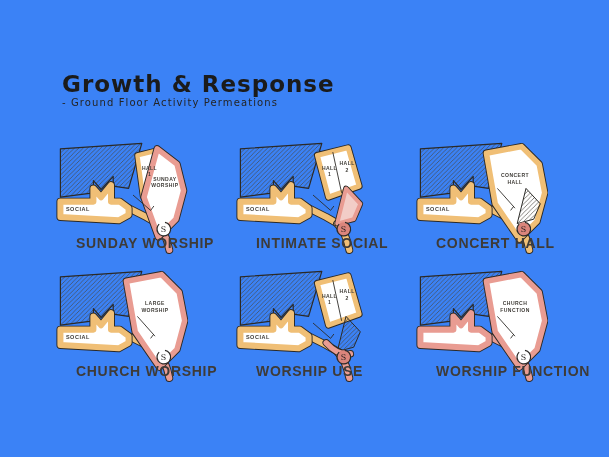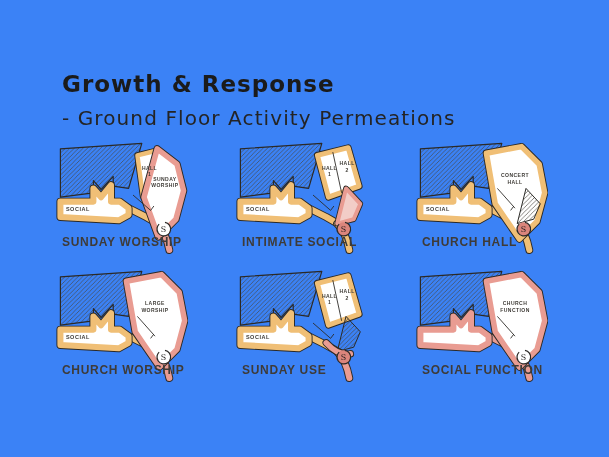--- a/index.html
+++ b/index.html
@@ -6,32 +6,32 @@
   #page{
     position:relative;width:609px;height:457px;background:#3b82f6;
     font-family:"Liberation Sans",sans-serif;overflow:hidden;margin:0 auto;
   }
   #header{position:absolute;left:62px;top:72px;}
   #title{
     font-family:"DejaVu Sans",sans-serif;font-weight:700;font-size:23px;
     letter-spacing:1px;color:#1b1b1b;line-height:1.1;
   }
   #subtitle{
-    font-family:"DejaVu Sans",sans-serif;font-weight:400;font-size:20px;
-    letter-spacing:1.1px;color:#242424;margin-top:9px;
+    font-family:"DejaVu Sans",sans-serif;font-weight:400;font-size:10px;
+    letter-spacing:1.1px;color:#242424;margin-top:0;
   }
   #grid{
     position:absolute;left:56px;top:140px;
     display:grid;grid-template-columns:repeat(3,180px);grid-auto-rows:128px;
   }
   .cell{position:relative;}
   .cell svg{position:absolute;left:0;top:0;}
   .caption{
-    position:absolute;left:6px;top:95px;white-space:nowrap;
-    font-family:"Liberation Sans",sans-serif;font-weight:700;font-size:12px;
+    position:absolute;left:20px;top:95px;white-space:nowrap;
+    font-family:"Liberation Sans",sans-serif;font-weight:700;font-size:14px;
     letter-spacing:0.7px;color:#3e3b38;z-index:5;
   }
 </style>
 </head>
 <body>
 
 <div id="page">
   <div id="header">
     <div id="title">Growth &amp; Response</div>
     <div id="subtitle">- Ground Floor Activity Permeations</div>
@@ -97,21 +97,21 @@
             <text x="98" y="83.6" font-size="7.2" text-anchor="middle" font-family="&quot;DejaVu Serif&quot;,serif" font-weight="400" letter-spacing="0.4" fill="#1d1b19">S</text>
           </g>
           <text x="9" y="64.5" font-size="5" text-anchor="start" font-family="&quot;Liberation Sans&quot;,sans-serif" font-weight="700" letter-spacing="0.5" fill="#3d3a35">SOCIAL</text>
           <text x="85" y="27" font-size="4.6" text-anchor="middle" font-family="&quot;Liberation Sans&quot;,sans-serif" font-weight="700" letter-spacing="0.4" fill="#3d3a35">HALL</text>
           <text x="85" y="32.8" font-size="4.6" text-anchor="middle" font-family="&quot;Liberation Sans&quot;,sans-serif" font-weight="700" letter-spacing="0.4" fill="#3d3a35">1</text>
           <text x="101" y="23" font-size="4.6" text-anchor="middle" font-family="&quot;Liberation Sans&quot;,sans-serif" font-weight="700" letter-spacing="0.4" fill="#3d3a35">HALL</text>
           <text x="101" y="28.8" font-size="4.6" text-anchor="middle" font-family="&quot;Liberation Sans&quot;,sans-serif" font-weight="700" letter-spacing="0.4" fill="#3d3a35">2</text>
         </svg>
       </div>
     <div class="cell">
-      <div class="caption">CHURCH HALL</div>
+      <div class="caption">CONCERT HALL</div>
     <svg viewBox="0 0 120 110" width="132" height="121">
           <defs>
             <pattern id="ph2" width="4" height="4" patternUnits="userSpaceOnUse">
               <path d="M0,4 L4,0" stroke="#4a463f" stroke-width="0.6"></path>
             </pattern>
           </defs>
           <path d="M4,8 L78,3 L66,44 L52,42 L52,33 L41,45 L34,37 L34,48 L4,52 Z" fill="url(#ph2)" stroke="#2b2926" stroke-width="1.1" stroke-linejoin="round"></path>
           <path d="M58,58 L82,70 L96,78" fill="none" stroke="#2b2926" stroke-width="7.2" stroke-linejoin="round" stroke-linecap="round"></path>
           <path d="M58,58 L82,70 L96,78" fill="none" stroke="#F0BF76" stroke-width="5.5" stroke-linejoin="round" stroke-linecap="round"></path>
           <path d="M92,76 Q100,84 103,100" fill="none" stroke="#2b2926" stroke-width="7.2" stroke-linejoin="round" stroke-linecap="round"></path>
@@ -154,21 +154,21 @@
           <g>
             <circle cx="98" cy="81" r="6.2" fill="#ffffff" stroke="#2b2926" stroke-width="1.15" stroke-dasharray="33 6" transform="rotate(-80 98 81)"></circle>
             <text x="98" y="83.6" font-size="7.2" text-anchor="middle" font-family="&quot;DejaVu Serif&quot;,serif" font-weight="400" letter-spacing="0.4" fill="#1d1b19">S</text>
           </g>
           <text x="9" y="64.5" font-size="5" text-anchor="start" font-family="&quot;Liberation Sans&quot;,sans-serif" font-weight="700" letter-spacing="0.5" fill="#3d3a35">SOCIAL</text>
           <text x="90" y="34" font-size="4.6" text-anchor="middle" font-family="&quot;Liberation Sans&quot;,sans-serif" font-weight="700" letter-spacing="0.4" fill="#3d3a35">LARGE</text>
           <text x="90" y="40" font-size="4.6" text-anchor="middle" font-family="&quot;Liberation Sans&quot;,sans-serif" font-weight="700" letter-spacing="0.4" fill="#3d3a35">WORSHIP</text>
         </svg>
       </div>
     <div class="cell">
-      <div class="caption">SUNDAY USE</div>
+      <div class="caption">WORSHIP USE</div>
     <svg viewBox="0 0 120 110" width="132" height="121">
           <defs>
             <pattern id="ph4" width="4" height="4" patternUnits="userSpaceOnUse">
               <path d="M0,4 L4,0" stroke="#4a463f" stroke-width="0.6"></path>
             </pattern>
           </defs>
           <path d="M4,8 L78,3 L66,44 L52,42 L52,33 L41,45 L34,37 L34,48 L4,52 Z" fill="url(#ph4)" stroke="#2b2926" stroke-width="1.1" stroke-linejoin="round"></path>
           <path d="M58,58 L82,70 L96,78" fill="none" stroke="#2b2926" stroke-width="7.2" stroke-linejoin="round" stroke-linecap="round"></path>
           <path d="M58,58 L82,70 L96,78" fill="none" stroke="#F0BF76" stroke-width="5.5" stroke-linejoin="round" stroke-linecap="round"></path>
           <path d="M92,76 Q100,84 103,100" fill="none" stroke="#2b2926" stroke-width="7.2" stroke-linejoin="round" stroke-linecap="round"></path>
@@ -188,21 +188,21 @@
             <text x="98" y="83.6" font-size="7.2" text-anchor="middle" font-family="&quot;DejaVu Serif&quot;,serif" font-weight="400" letter-spacing="0.4" fill="#1d1b19">S</text>
           </g>
           <text x="9" y="64.5" font-size="5" text-anchor="start" font-family="&quot;Liberation Sans&quot;,sans-serif" font-weight="700" letter-spacing="0.5" fill="#3d3a35">SOCIAL</text>
           <text x="85" y="27" font-size="4.6" text-anchor="middle" font-family="&quot;Liberation Sans&quot;,sans-serif" font-weight="700" letter-spacing="0.4" fill="#3d3a35">HALL</text>
           <text x="85" y="32.8" font-size="4.6" text-anchor="middle" font-family="&quot;Liberation Sans&quot;,sans-serif" font-weight="700" letter-spacing="0.4" fill="#3d3a35">1</text>
           <text x="101" y="23" font-size="4.6" text-anchor="middle" font-family="&quot;Liberation Sans&quot;,sans-serif" font-weight="700" letter-spacing="0.4" fill="#3d3a35">HALL</text>
           <text x="101" y="28.8" font-size="4.6" text-anchor="middle" font-family="&quot;Liberation Sans&quot;,sans-serif" font-weight="700" letter-spacing="0.4" fill="#3d3a35">2</text>
         </svg>
       </div>
     <div class="cell">
-      <div class="caption">SOCIAL FUNCTION</div>
+      <div class="caption">WORSHIP FUNCTION</div>
     <svg viewBox="0 0 120 110" width="132" height="121">
           <defs>
             <pattern id="ph5" width="4" height="4" patternUnits="userSpaceOnUse">
               <path d="M0,4 L4,0" stroke="#4a463f" stroke-width="0.6"></path>
             </pattern>
           </defs>
           <path d="M4,8 L78,3 L66,44 L52,42 L52,33 L41,45 L34,37 L34,48 L4,52 Z" fill="url(#ph5)" stroke="#2b2926" stroke-width="1.1" stroke-linejoin="round"></path>
           <path d="M58,58 L82,70 L96,78" fill="none" stroke="#2b2926" stroke-width="7.2" stroke-linejoin="round" stroke-linecap="round"></path>
           <path d="M58,58 L82,70 L96,78" fill="none" stroke="#E99C92" stroke-width="5.5" stroke-linejoin="round" stroke-linecap="round"></path>
           <path d="M92,76 Q100,84 103,100" fill="none" stroke="#2b2926" stroke-width="7.2" stroke-linejoin="round" stroke-linecap="round"></path>

